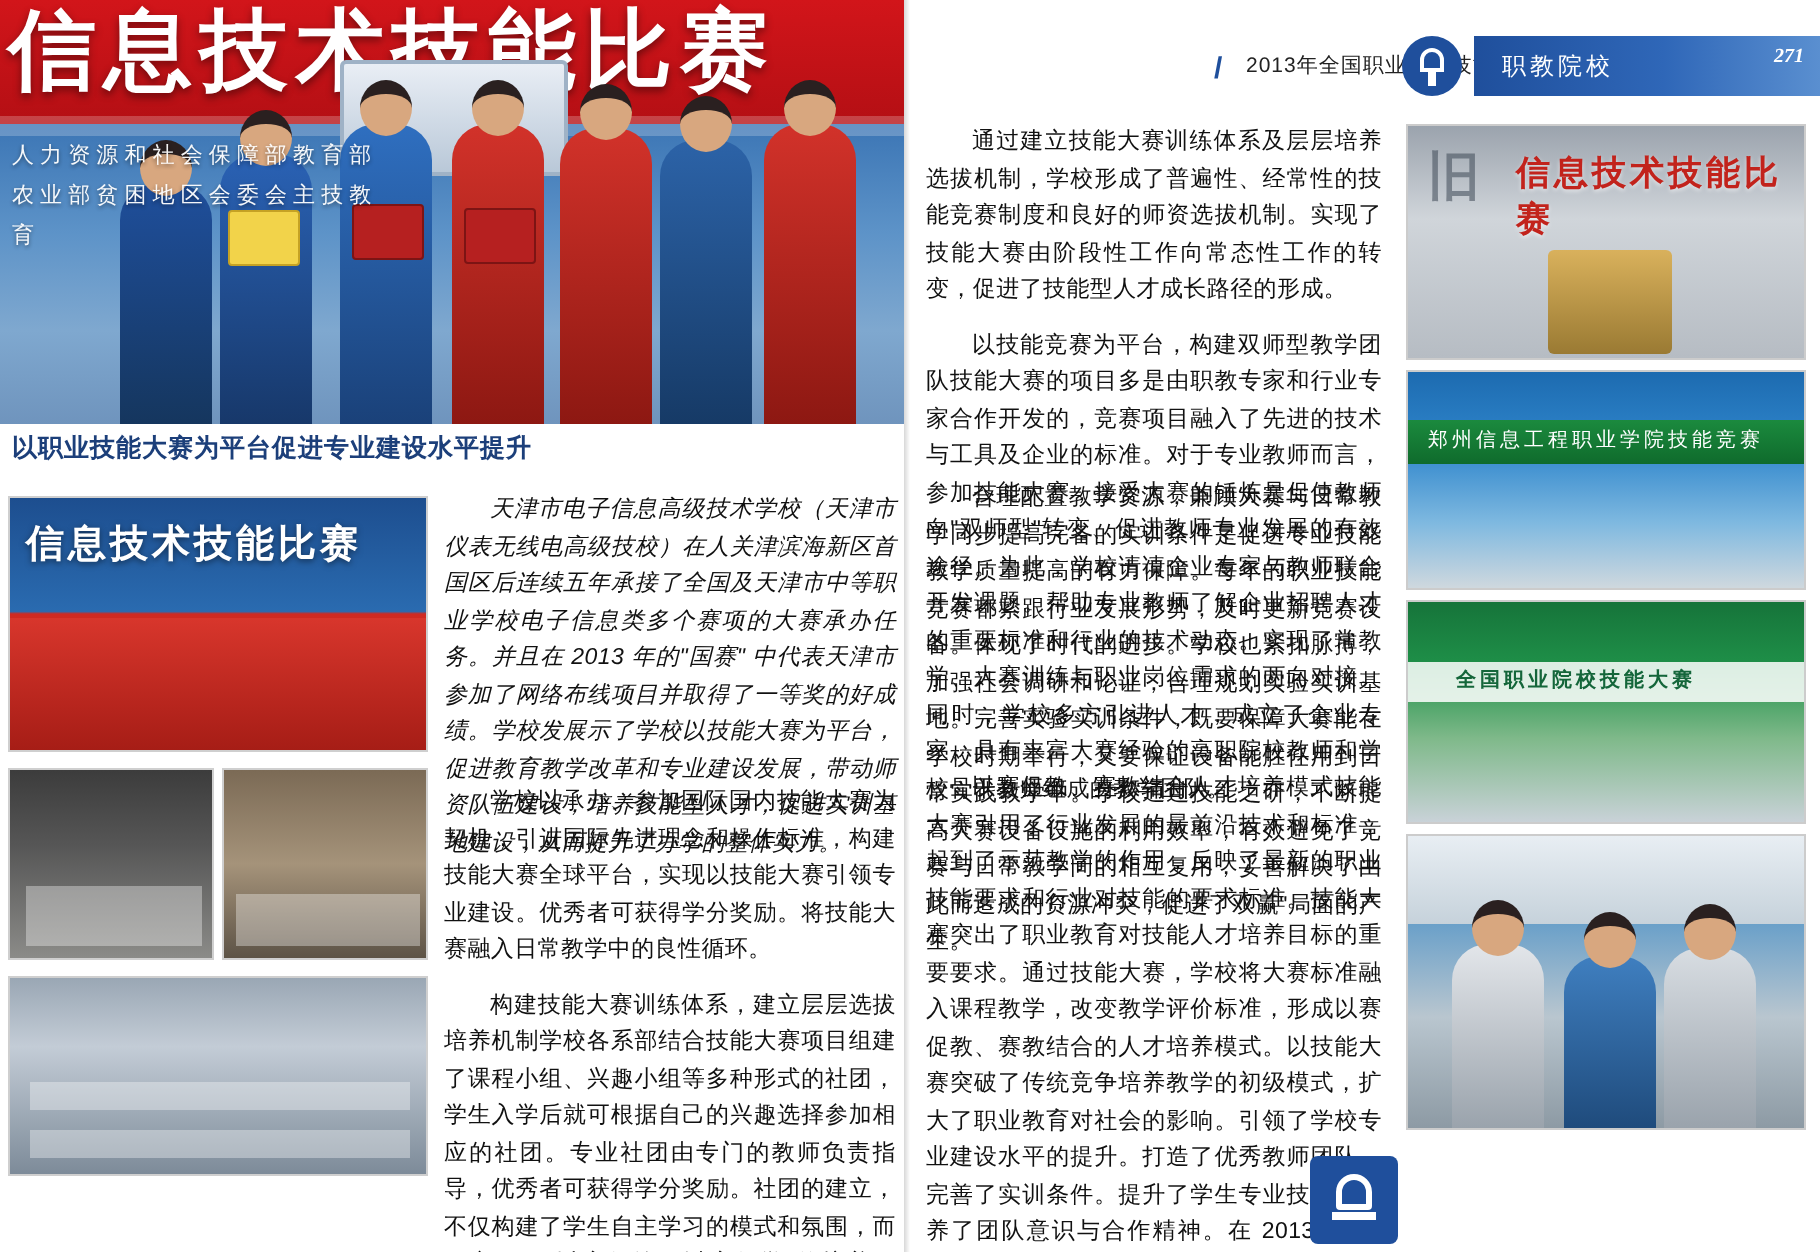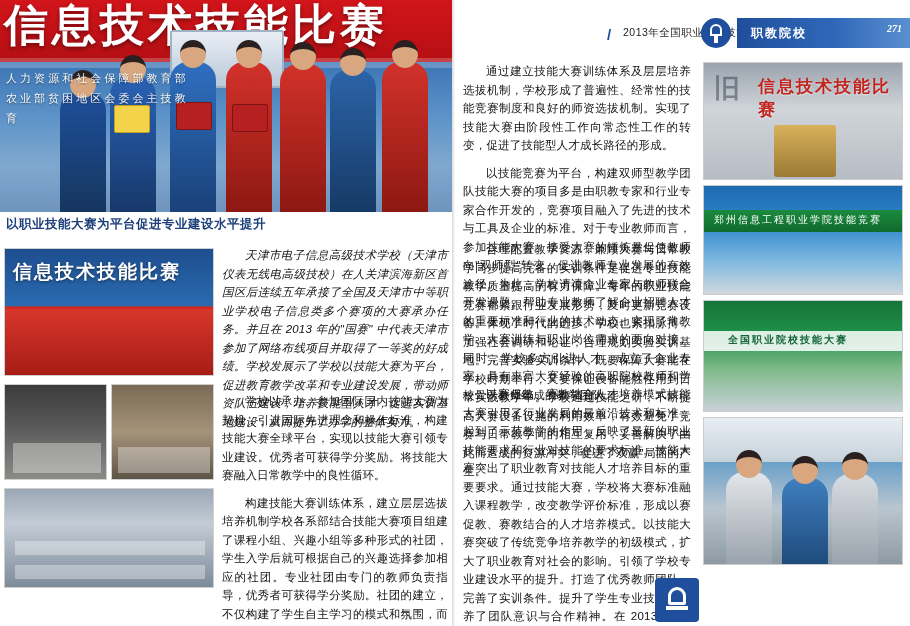--- a/index.html
+++ b/index.html
@@ -202,21 +202,21 @@
     position: absolute; left: 13px; top: 16px;
     width: 4px; height: 9px; background: #ffffff;
   }
   .hdr-bluebar {
     position: absolute; left: 282px; top: 18px;
     width: 173px; height: 30px;
     background: linear-gradient(90deg,#1f4f9c 0%,#2f67b8 55%,#5a8fd0 100%);
   }
   .hdr-bluebar-text {
     position: absolute; left: 14px; top: 7px;
-    color: #ffffff; font-size: 12px; font-weight: bold; letter-spacing: 2px;
+    color: #ffffff; font-size: 12px; font-weight: normal; letter-spacing: 2px;
   }
   .hdr-pageno {
     position: absolute; right: 8px; top: 5px;
     color: #ffffff; font-size: 10px; font-weight: bold; font-style: italic;
     font-family: "Liberation Serif", serif;
     text-align: center;
   }
 
   .rtext {
     position: absolute;

